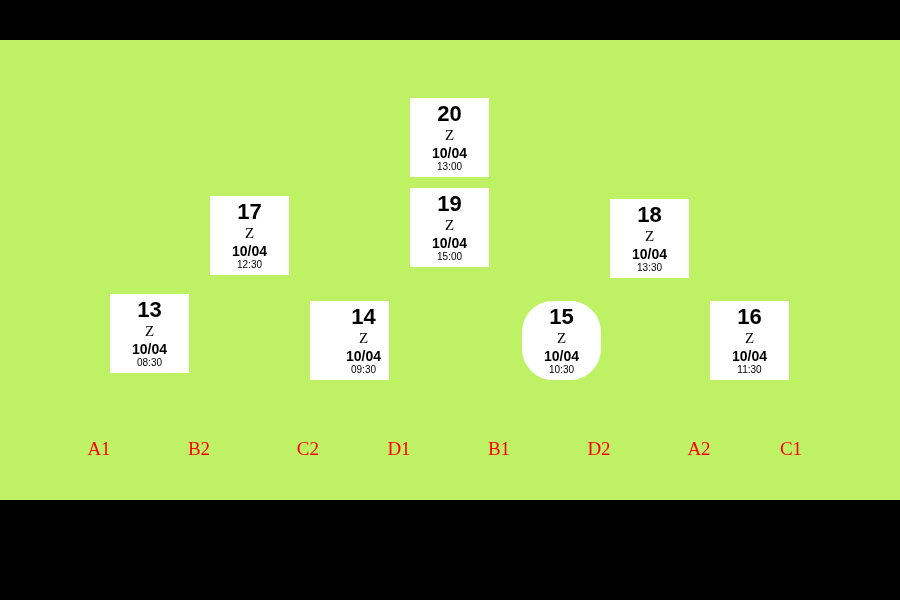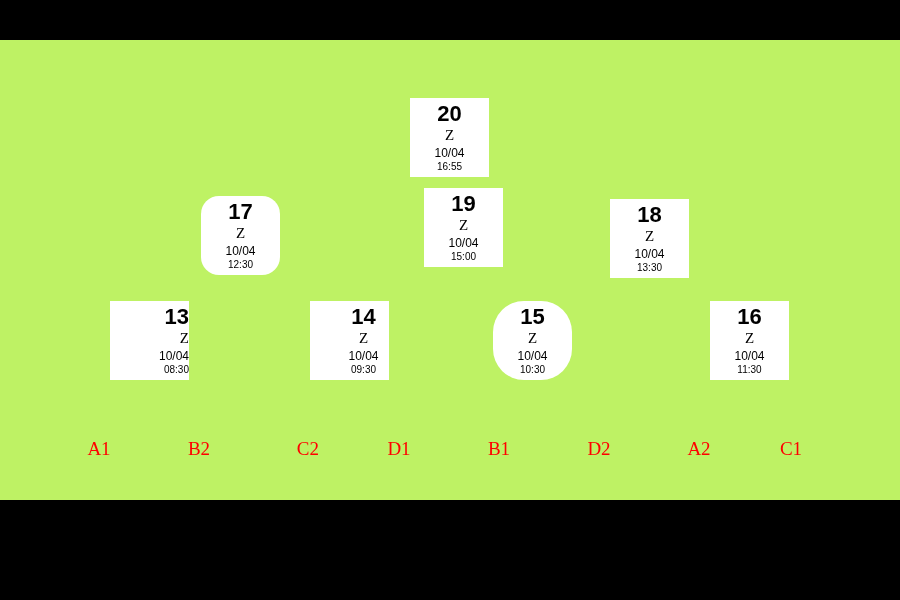--- a/index.html
+++ b/index.html
@@ -47,24 +47,25 @@
   .node-symbol {
     font-family: "Liberation Serif", serif;
     font-size: 15px;
     font-weight: normal;
     color: #000000;
     line-height: 19px;
     margin-top: 0px;
   }
   .node-date {
     font-family: "Liberation Sans", sans-serif;
-    font-size: 12px;
+    font-size: 14px;
     color: #000000;
     line-height: 13px;
     margin-top: 2px;
+    font-weight: bold;
   }
   .node-time {
     font-family: "Liberation Sans", sans-serif;
     font-size: 10px;
     color: #000000;
     line-height: 13px;
   }
   .axis-label {
     position: absolute;
     font-family: "Liberation Serif", serif;
@@ -76,53 +77,53 @@
   }
 </style>
 </head>
 <body>
 
 <div id="canvas">
     <div class="node" style="left: 410px; top: 58px;">
       <div class="node-id">20</div>
       <div class="node-symbol">Z</div>
       <div class="node-date">10/04</div>
-      <div class="node-time">16:55</div>
+      <div class="node-time">13:00</div>
     </div>
-    <div class="node" style="left: 201px; top: 156px; border-radius: 18px;">
+    <div class="node" style="left: 210px; top: 156px;">
       <div class="node-id">17</div>
       <div class="node-symbol">Z</div>
       <div class="node-date">10/04</div>
       <div class="node-time">12:30</div>
     </div>
-    <div class="node" style="left: 424px; top: 148px;">
+    <div class="node" style="left: 410px; top: 148px;">
       <div class="node-id">19</div>
       <div class="node-symbol">Z</div>
       <div class="node-date">10/04</div>
       <div class="node-time">15:00</div>
     </div>
     <div class="node" style="left: 610px; top: 159px;">
       <div class="node-id">18</div>
       <div class="node-symbol">Z</div>
       <div class="node-date">10/04</div>
       <div class="node-time">13:30</div>
     </div>
-    <div class="node" style="left: 110px; top: 261px; align-items: flex-end;">
+    <div class="node" style="left: 110px; top: 254px;">
       <div class="node-id">13</div>
       <div class="node-symbol">Z</div>
       <div class="node-date">10/04</div>
       <div class="node-time">08:30</div>
     </div>
     <div class="node" style="left: 310px; top: 261px; padding-left: 28px;">
       <div class="node-id">14</div>
       <div class="node-symbol">Z</div>
       <div class="node-date">10/04</div>
       <div class="node-time">09:30</div>
     </div>
-    <div class="node" style="left: 493px; top: 261px; border-radius: 31px;">
+    <div class="node" style="left: 522px; top: 261px; border-radius: 31px;">
       <div class="node-id">15</div>
       <div class="node-symbol">Z</div>
       <div class="node-date">10/04</div>
       <div class="node-time">10:30</div>
     </div>
     <div class="node" style="left: 710px; top: 261px;">
       <div class="node-id">16</div>
       <div class="node-symbol">Z</div>
       <div class="node-date">10/04</div>
       <div class="node-time">11:30</div>

